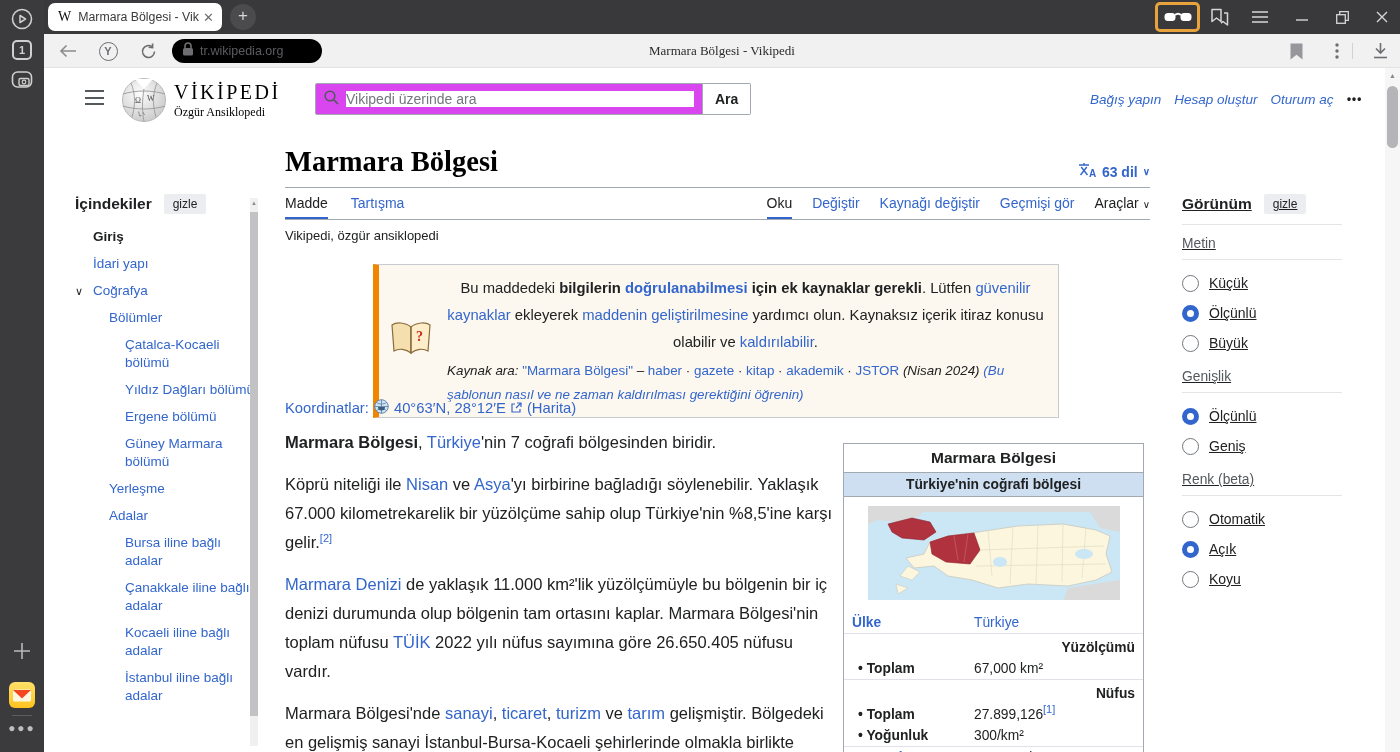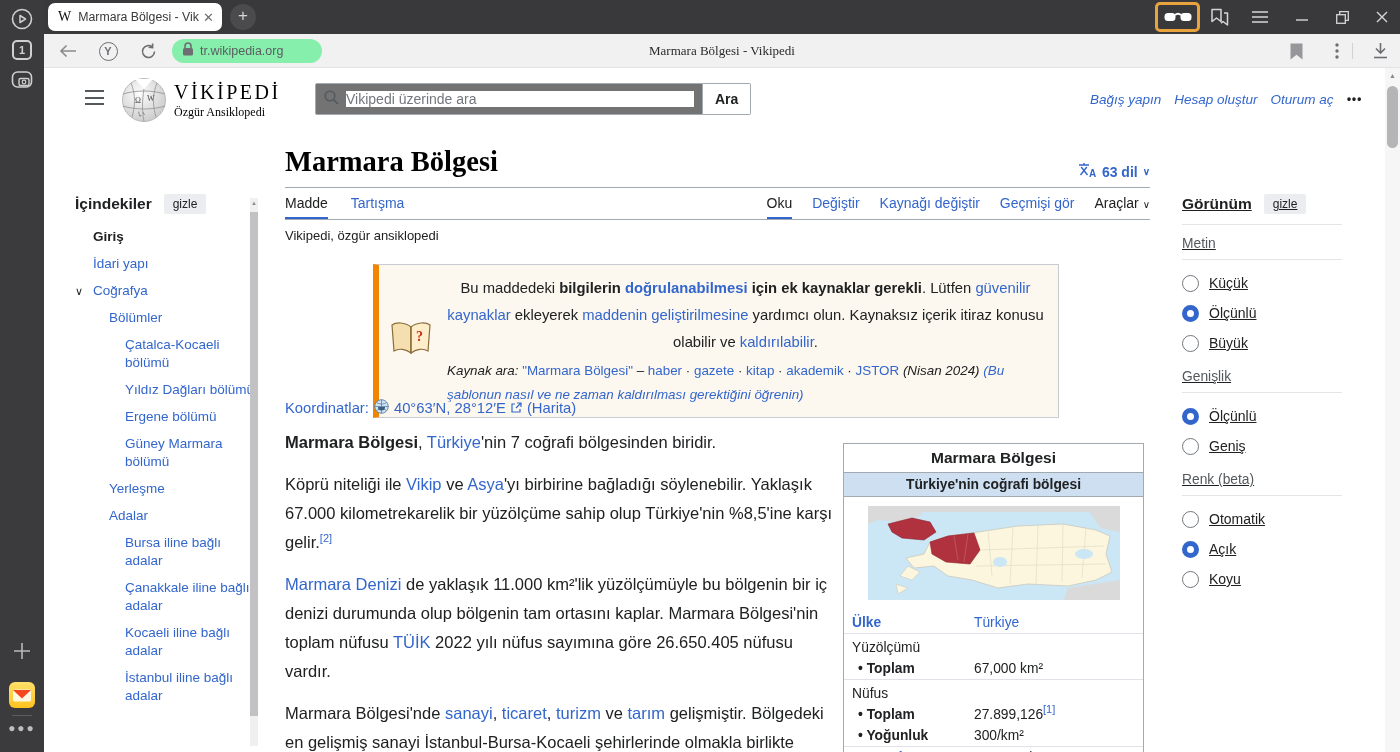--- a/index.html
+++ b/index.html
@@ -27,21 +27,21 @@
             background:#4b4b4d; color:#d6d6d6; font-size:17px; line-height:24px; text-align:center; }
   .tb-ic { position:absolute; top:5px; width:24px; height:24px; display:flex; align-items:center; justify-content:center; }
   #hl-box { position:absolute; left:1111px; top:2px; width:45px; height:30px;
             border:3px solid #e8a33d; border-radius:5px; display:flex; align-items:center; justify-content:center; }
 
   
   #toolbar { left:44px; top:34px; width:1356px; height:34px; background:#f1f1f2; border-bottom:1px solid #e3e3e4; }
   .nav-ic { position:absolute; top:7px; width:20px; height:20px; display:flex; align-items:center; justify-content:center; }
   #ybadge { border:1.6px solid #6e6e72; border-radius:50%; width:19px; height:19px;
             font-size:11px; font-weight:bold; color:#6e6e72; }
-  #urlchip { position:absolute; left:128px; top:5px; height:24px; width:150px; background:#86efac;
+  #urlchip { position:absolute; left:128px; top:5px; height:24px; width:150px; background:#000000;
              border-radius:12px; display:flex; align-items:center; padding:0 10px; gap:6px; }
   #url { font-size:12.5px; color:#5c5c60; }
   #win-title { position:absolute; left:0; right:0; top:9px; text-align:center; font-size:13px; color:#2b2b2b;font-family:Liberation Serif, serif; }
   .tb-sep { position:absolute; top:9px; width:1px; height:16px; background:#d2d2d4; }
 
   
   #page { left:44px; top:68px; width:1356px; height:684px; background:#fff; overflow:hidden;
           color:#202122; }
   a, .seg-l, .seg-bl, .seg-il { color:#3366cc; text-decoration:none; cursor:pointer; }
   .seg-b, .seg-bl { font-weight:bold; }
@@ -51,21 +51,21 @@
   
   #whead { left:0; top:0; width:1340px; height:62px; }
   #whamb { left:41px; top:22px; width:19px; }
   #whamb div { height:2px; background:#54595d; margin-bottom:4.5px; }
   #wlogo { left:76px; top:7px; }
   #wlogo-txt { left:130px; top:13px; font-family:"Liberation Serif",serif; }
   #wlogo-title { font-size:20px; letter-spacing:2.5px; color:#000; }
   #wlogo-sub { font-size:12px; margin-top:1px; color:#000; }
   #wsearch { left:271px; top:15px; display:flex; }
   #wsearch-box { width:388px; height:32px; border:1px solid #a2a9b1; border-radius:2px 0 0 2px;
-                 display:flex; align-items:center; padding:0 8px; background:#737373; }
+                 display:flex; align-items:center; padding:0 8px; background:#d946ef; }
   #wsearch-box input { border:none; outline:none; flex:1; font-size:14px; margin-left:7px;
                        font-family:"Liberation Sans",sans-serif; color:#202122; }
   #wsearch-box input::placeholder { color:#72777d; }
   #wsearch-btn { height:32px; padding:0 12px; border:1px solid #a2a9b1; border-left:none;
                  border-radius:0 2px 2px 0; background:#fff; font-size:14px; font-weight:bold;
                  display:flex; align-items:center; color:#202122; }
   #wlinks { left:1046px; top:24px; display:flex; gap:13px; font-size:13.5px; align-items:flex-start;font-style:italic; }
   #wlinks span.lnk { color:#3366cc; }
   #wmore { color:#202122; font-weight:bold; letter-spacing:1px; font-size:12px; }
 
@@ -116,21 +116,21 @@
   #infobox { position:absolute; left:558px; top:375px; width:301px; background:#fff;
              border:1px solid #a2a9b1; font-size:13.8px; }
   #ib-title { text-align:center; font-weight:bold; font-size:15.5px; padding:5px 0; }
   #ib-sub { text-align:center; font-weight:bold; font-size:13.8px; background:#cedff2;
             padding:4px 0; border-top:1px solid #a2a9b1; border-bottom:1px solid #a2a9b1; }
   #ib-map { padding:9px 12px; text-align:center; }
   #ib-table { width:100%; border-collapse:collapse; }
   #ib-table td { padding:3px 8px; vertical-align:top; }
   td.ib-label { width:122px; font-weight:bold; }
   td.ib-label a { font-weight:bold; }
-  td.ib-group { font-weight:normal; padding-top:6px !important; }
+  td.ib-group { font-weight:bold; padding-top:6px !important;text-align:right; }
   td.ib-item { font-weight:bold; padding-left:14px !important; }
   tr.sec td { border-top:1px solid #dfe3e8; }
 
   
   #appearance { left:1138px; top:126px; width:160px;text-decoration:underline; }
   #ap-head { display:flex; align-items:center; gap:12px; padding-bottom:10px; border-bottom:1px solid #e3e5e8; }
   #ap-title { font-weight:bold; font-size:15.5px; }
   .ap-label { color:#54595d; font-size:13.8px; padding:11px 0 8px; border-bottom:1px solid #e3e5e8;
               margin-bottom:8px; }
   .radio-row { display:flex; align-items:center; gap:10px; height:30px; font-size:14px; color:#202122; }
@@ -410,21 +410,21 @@
         <svg width="11" height="11" viewBox="0 0 11 11">
             <path d="M4 2 H1 V10 H9 V7" fill="none" stroke="#36c" stroke-width="1.2"></path>
             <path d="M6 1 H10 V5 M10 1 L5 6" fill="none" stroke="#36c" stroke-width="1.2"></path>
           </svg>
       </span>
       <span class="seg-l">(Harita)</span>
     </div>
 
     <div id="paras">
       <p><span class="seg-b">Marmara Bölgesi</span><span>, </span><a class="seg-l">Türkiye</a><span>'nin 7 coğrafi bölgesinden biridir.</span></p>
-      <p><span>Köprü niteliği ile </span><a class="seg-l">Vikip</a><span> ve </span><a class="seg-l">Asya</a><span>'yı birbirine bağladığı söylenebilir. Yaklaşık 67.000 kilometrekarelik bir yüzölçüme sahip olup Türkiye'nin %8,5'ine karşı gelir.</span><sup class="seg-sup">[2]</sup></p>
+      <p><span>Köprü niteliği ile </span><a class="seg-l">Nisan</a><span> ve </span><a class="seg-l">Asya</a><span>'yı birbirine bağladığı söylenebilir. Yaklaşık 67.000 kilometrekarelik bir yüzölçüme sahip olup Türkiye'nin %8,5'ine karşı gelir.</span><sup class="seg-sup">[2]</sup></p>
       <p><a class="seg-l">Marmara Denizi</a><span> de yaklaşık 11.000 km²'lik yüzölçümüyle bu bölgenin bir iç denizi durumunda olup bölgenin tam ortasını kaplar. Marmara Bölgesi'nin toplam nüfusu </span><a class="seg-l">TÜİK</a><span> 2022 yılı nüfus sayımına göre 26.650.405 nüfusu vardır.</span></p>
       <p><span>Marmara Bölgesi'nde </span><a class="seg-l">sanayi</a><span>, </span><a class="seg-l">ticaret</a><span>, </span><a class="seg-l">turizm</a><span> ve </span><a class="seg-l">tarım</a><span> gelişmiştir. Bölgedeki en gelişmiş sanayi İstanbul-Bursa-Kocaeli şehirlerinde olmakla birlikte bölgenin diğer yörelerinde de yaygın sanayi faaliyetleri vardır. Başlıca sanayi ürünleri olarak; otomotiv endüstrisi parçaları, çeşitli metal ürünler, işlenmiş gıda, dokuma, hazır giyim, </span></p>
     </div>
 
     <div id="infobox">
       <div id="ib-title">Marmara Bölgesi</div>
       <div id="ib-sub">Türkiye'nin coğrafi bölgesi</div>
       <div id="ib-map">
         <svg width="252" height="94" viewBox="0 0 252 94">
           <rect width="252" height="94" fill="#cbe6f5"></rect>

